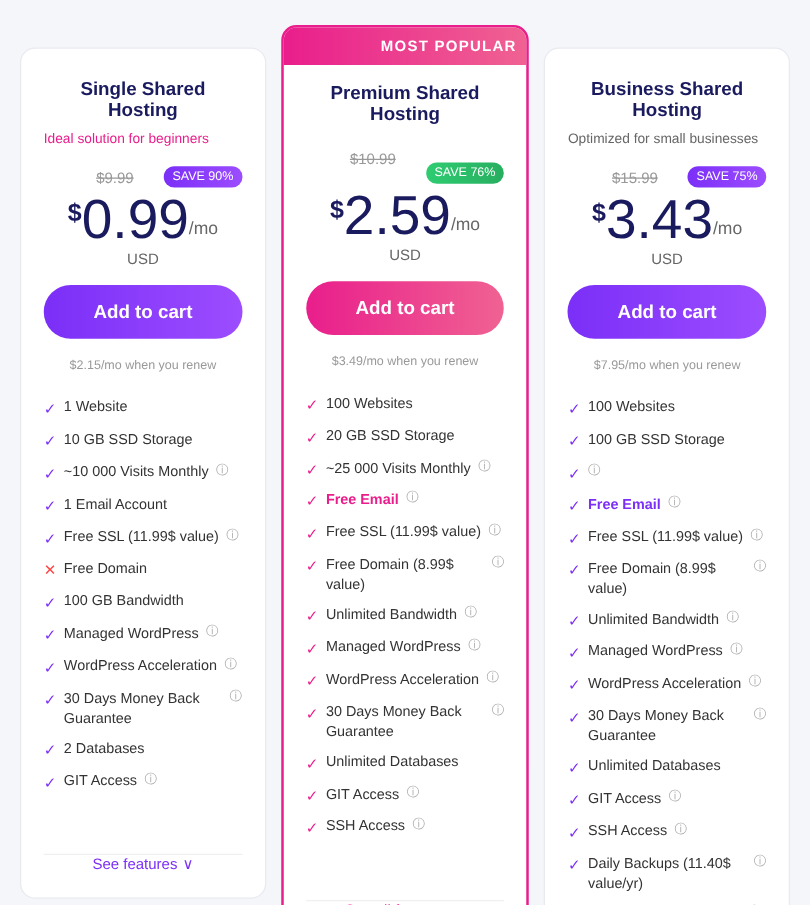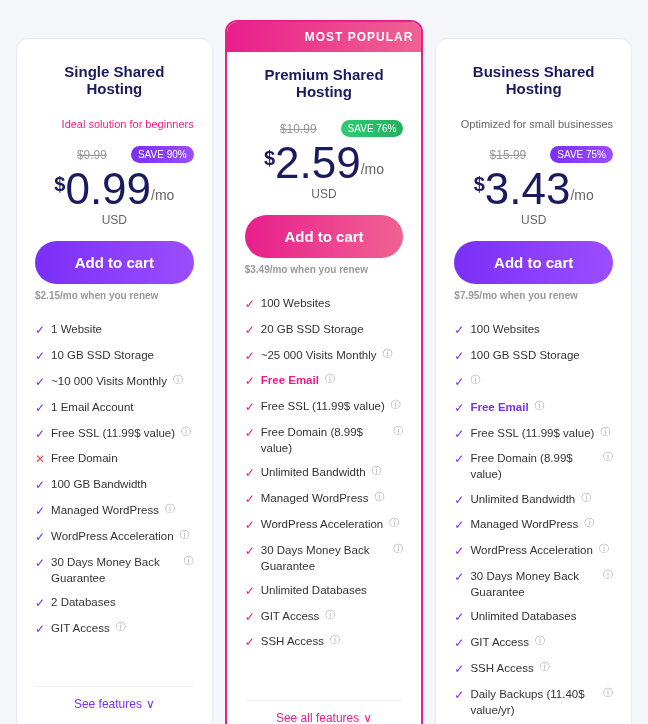--- a/index.html
+++ b/index.html
@@ -43,26 +43,26 @@
       padding: 8px;
       border-radius: 10px 10px 0 0;
       margin: -14px -18px 14px -18px;
       text-transform: uppercase;
     }
     .plan-name {
       color: #1a1a5e;
       font-size: 15px;
       font-weight: 700;
       text-align: center;
-      margin-bottom: 20px;
+      margin-bottom: 7px;
     }
     .plan-subtitle {
       color: #e91e8c;
       font-size: 11px;
-      text-align: right;
+      text-align: left;
       margin-bottom: 14px;
       line-height: 1.4;
     }
     .plan-subtitle.dark {
       color: #666;
     }
     .price-row {
       display: flex;
       align-items: center;
       justify-content: flex-end;
@@ -77,20 +77,21 @@
     .save-badge {
       background: linear-gradient(90deg, #7b2ff7, #9c4dff);
       color: #fff;
       font-size: 10px;
       font-weight: 400;
       padding: 3px 7px;
       border-radius: 12px;
     }
     .save-badge.green {
       background: linear-gradient(90deg, #2ecc71, #27ae60);
+      margin-top: 23px;
     }
     .price-main {
       display: flex;
       align-items: flex-start;
       justify-content: center;
       margin-bottom: 2px;
     }
     .price-dollar {
       font-size: 20px;
       font-weight: 800;
@@ -116,36 +117,35 @@
       margin-bottom: 14px;
     }
     .add-to-cart-btn {
       width: 100%;
       padding: 13px;
       border-radius: 30px;
       border: none;
       font-size: 15px;
       font-weight: 700;
       cursor: pointer;
-      margin-bottom: 6px;
+      margin-bottom: 16px;
     }
     .btn-purple {
       background: linear-gradient(90deg, #7b2ff7, #9c4dff);
       color: #fff;
     }
     .btn-pink {
       background: linear-gradient(90deg, #e91e8c, #f06292);
       color: #fff;
     }
     .renew-text {
-      text-align: left;
+      text-align: center;
       font-size: 10px;
       color: #999;
       margin-bottom: 16px;
-      font-weight: bold;
     }
     .features-list {
       list-style: none;
       margin-bottom: 16px;
     }
     .features-list li {
       font-size: 11.5px;
       color: #333;
       padding: 4px 0;
       display: flex;
@@ -179,21 +179,21 @@
       text-align: right;
     }
     .feature-highlight.purple {
       color: #7b2ff7;
     }
     .see-features {
       text-align: right;
       font-size: 12px;
       color: #7b2ff7;
       cursor: pointer;
-      padding-top: 10px;
+      padding-top: 0;
       border-top: 1px solid #f0f0f0;
       display: flex;
       align-items: center;
       justify-content: center;
       gap: 4px;
       margin-top: 45px;
     }
     .see-features.pink {
       color: #e91e8c;
     }

